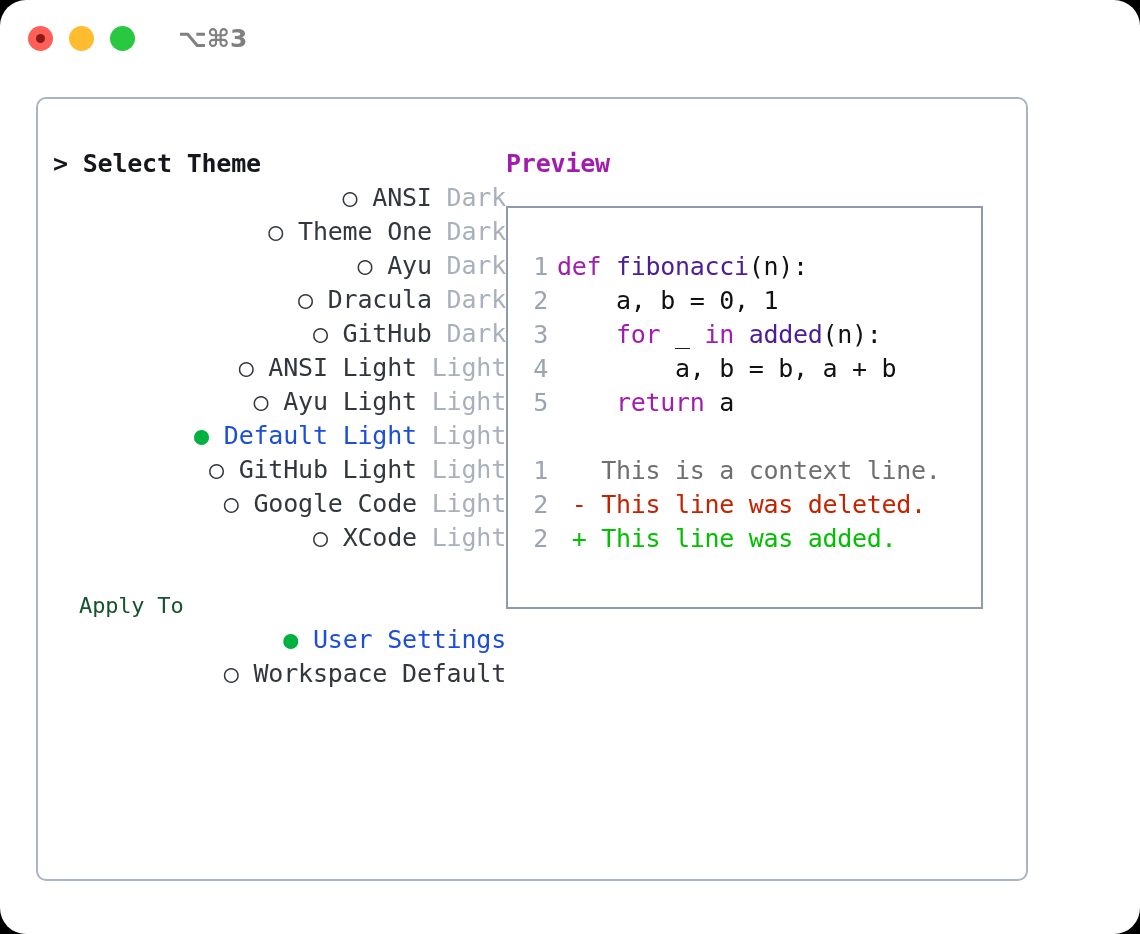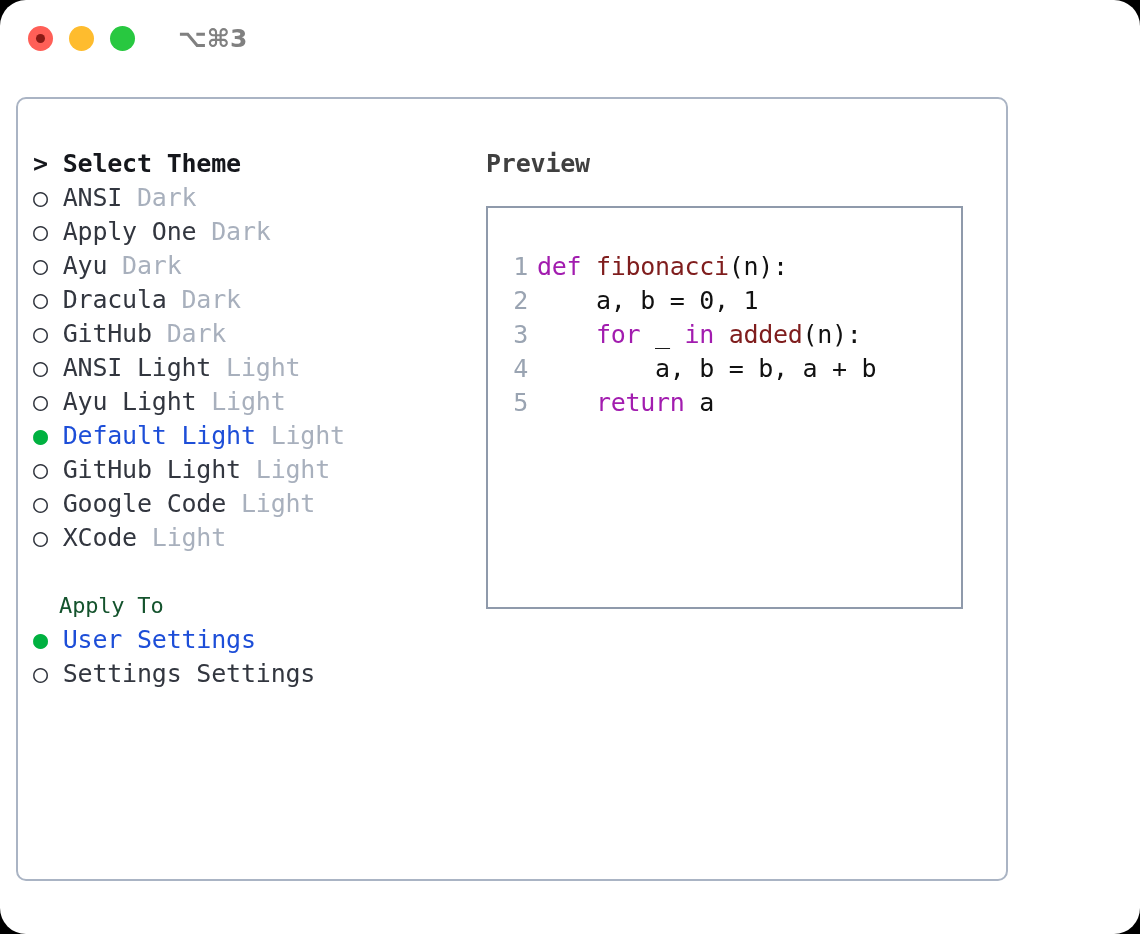--- a/index.html
+++ b/index.html
@@ -57,21 +57,21 @@
     color: #808080;
     font-size: 25px;
     font-weight: 700;
     letter-spacing: 0px;
     font-family: "DejaVu Sans", "Liberation Sans", sans-serif;
   }
 
   
   #panel {
     position: absolute;
-    left: 16px;
+    left: 36px;
     top: 97px;
     width: 992px;
     height: 784px;
     border: 2px solid #aab4c4;
     border-radius: 10px;
     box-sizing: border-box;
     background: #ffffff;
   }
 
   #panel-inner {
@@ -100,20 +100,21 @@
     line-height: 34px;
     white-space: pre;
     letter-spacing: -0.2px;
   }
   .opt-row {
     font-size: 25px;
     line-height: 34px;
     color: #32363f;
     white-space: pre;
     letter-spacing: -0.2px;
+    text-align: right;
   }
   .marker { color: #32363f; }
   .marker.sel { color: #00b140; }
   .opt-name { color: #32363f; }
   .opt-row.selected .opt-name { color: #1d4ed8; }
   .opt-kind { color: #a8b0bd; }
 
   .section-spacer { height: 34px; }
 
   .apply-heading {
@@ -131,21 +132,21 @@
     color: #a8b0bd;
     white-space: pre-wrap;
     width: 420px;
     letter-spacing: -0.2px;
   }
 
   
   .preview-heading {
     font-size: 25px;
     font-weight: 700;
-    color: #404040;
+    color: #a21caf;
     line-height: 34px;
     letter-spacing: -0.2px;
   }
   #preview-box {
     margin-top: 25px;
     width: 477px;
     height: 403px;
     border: 2px solid #8f9aab;
     box-sizing: border-box;
     background: #ffffff;
@@ -158,21 +159,21 @@
     letter-spacing: -0.3px;
   }
   .lineno {
     color: #9aa4b2;
     display: inline-block;
     width: 24px;
     text-align: right;
     margin-right: 9px;
   }
   .kw   { color: #a21caf; }
-  .fn   { color: #7f1d1d; }
+  .fn   { color: #4c1d95; }
   .plain{ color: #111111; }
   .blank-line { height: 34px; }
   .ctx  { color: #6f6f6f; }
   .del  { color: #c52200; }
   .add  { color: #00c000; }
 </style>
 </head>
 <body>
 
 <div id="window">
@@ -186,53 +187,58 @@
 
   <div id="panel">
     <div id="panel-inner">
 
       <div class="col-left">
 
         <div class="list-heading">&gt; Select Theme</div>
 
         <div id="theme-options">
             <div class="opt-row"><span class="marker">○</span><span class="opt-name"> ANSI</span><span class="opt-kind"> Dark</span></div>
-            <div class="opt-row"><span class="marker">○</span><span class="opt-name"> Apply One</span><span class="opt-kind"> Dark</span></div>
+            <div class="opt-row"><span class="marker">○</span><span class="opt-name"> Theme One</span><span class="opt-kind"> Dark</span></div>
             <div class="opt-row"><span class="marker">○</span><span class="opt-name"> Ayu</span><span class="opt-kind"> Dark</span></div>
             <div class="opt-row"><span class="marker">○</span><span class="opt-name"> Dracula</span><span class="opt-kind"> Dark</span></div>
             <div class="opt-row"><span class="marker">○</span><span class="opt-name"> GitHub</span><span class="opt-kind"> Dark</span></div>
             <div class="opt-row"><span class="marker">○</span><span class="opt-name"> ANSI Light</span><span class="opt-kind"> Light</span></div>
             <div class="opt-row"><span class="marker">○</span><span class="opt-name"> Ayu Light</span><span class="opt-kind"> Light</span></div>
             <div class="opt-row selected"><span class="marker sel">●</span><span class="opt-name"> Default Light</span><span class="opt-kind"> Light</span></div>
             <div class="opt-row"><span class="marker">○</span><span class="opt-name"> GitHub Light</span><span class="opt-kind"> Light</span></div>
             <div class="opt-row"><span class="marker">○</span><span class="opt-name"> Google Code</span><span class="opt-kind"> Light</span></div>
             <div class="opt-row"><span class="marker">○</span><span class="opt-name"> XCode</span><span class="opt-kind"> Light</span></div>
           </div>
 
         <div class="section-spacer"></div>
 
         <div class="apply-heading">  Apply To</div>
 
         <div id="apply-options">
             <div class="opt-row selected"><span class="marker sel">●</span><span class="opt-name"> User Settings</span></div>
-            <div class="opt-row"><span class="marker">○</span><span class="opt-name"> Settings Settings</span></div>
+            <div class="opt-row"><span class="marker">○</span><span class="opt-name"> Workspace Default</span></div>
           </div>
 
       </div>
 
       <div class="col-right">
         <div class="preview-heading">Preview</div>
 
         <div id="preview-box">
           <div id="code-block">
               <div class="code-line"><span class="lineno">1</span><span class="kw">def </span><span class="fn">fibonacci</span><span class="plain">(n):</span></div>
               <div class="code-line"><span class="lineno">2</span><span class="plain">    a, b = 0, 1</span></div>
               <div class="code-line"><span class="lineno">3</span><span class="plain">    </span><span class="kw">for</span><span class="plain"> _ </span><span class="kw">in </span><span class="fn">added</span><span class="plain">(n):</span></div>
               <div class="code-line"><span class="lineno">4</span><span class="plain">        a, b = b, a + b</span></div>
               <div class="code-line"><span class="lineno">5</span><span class="plain">    </span><span class="kw">return</span><span class="plain"> a</span></div>
             </div>
           <div class="blank-line"></div>
+          <div id="diff-block">
+              <div class="code-line"><span class="lineno">1</span><span class="ctx">   </span><span class="ctx">This is a context line.</span></div>
+              <div class="code-line"><span class="lineno">2</span><span class="del"> - </span><span class="del">This line was deleted.</span></div>
+              <div class="code-line"><span class="lineno">2</span><span class="add"> + </span><span class="add">This line was added.</span></div>
+            </div>
         </div>
       </div>
 
     </div>
   </div>
 </div>
 
 </body></html>

